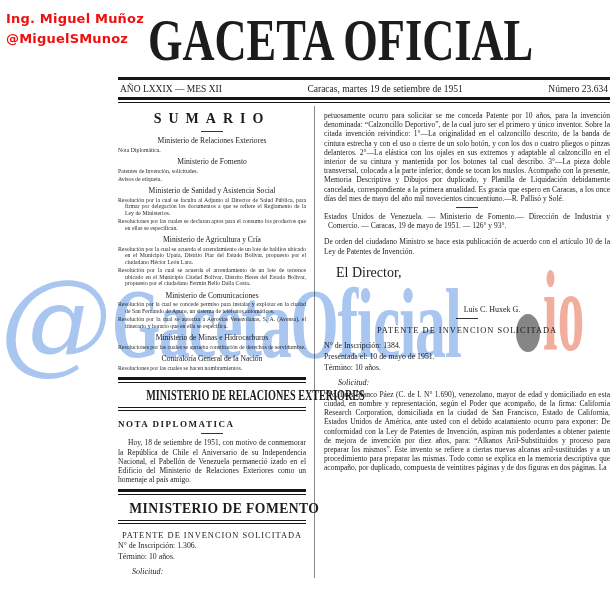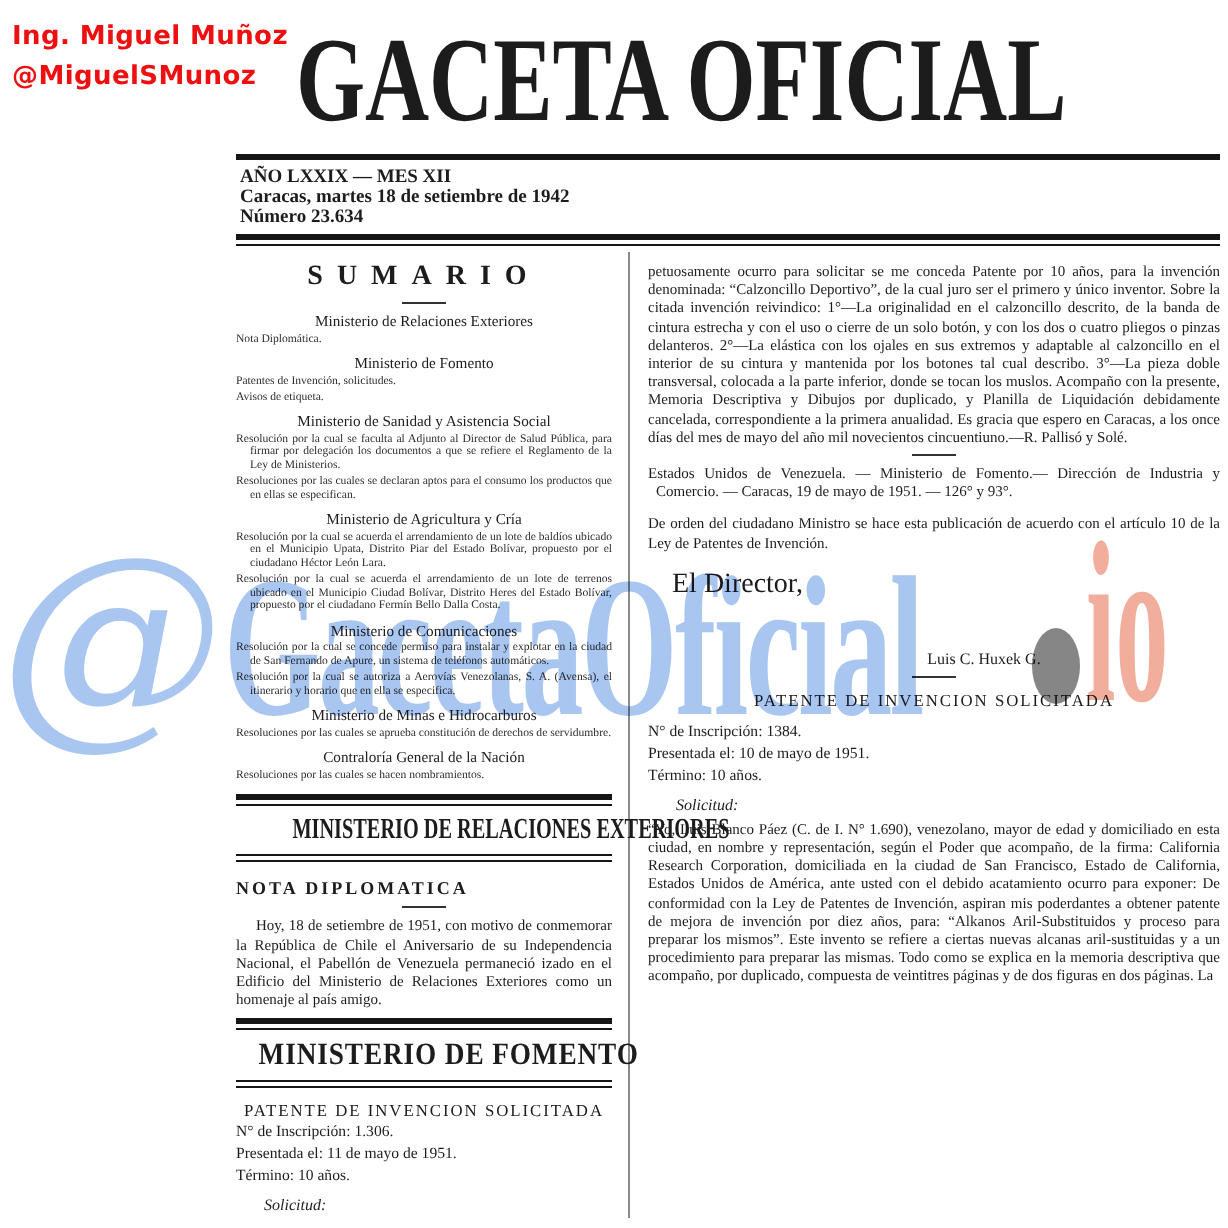--- a/index.html
+++ b/index.html
@@ -16,21 +16,21 @@
   .masthead{text-align:left;padding-top:10px;}
   .title{margin:0;font-weight:bold;font-size:60px;line-height:1;white-space:nowrap;
          transform:translateX(-34px) scaleX(.74);}
   .subtitle{margin-top:8px;font-weight:bold;font-size:19px;white-space:nowrap;letter-spacing:.5px;}
 
   .rule-thick{border-top:3px solid #161616;margin-top:7px;}
   .rule-double{border-top:3px solid #161616;border-bottom:1px solid #161616;height:2px;}
   .rule-pair{border-top:1px solid #161616;border-bottom:1px solid #161616;height:2px;}
 
   .dateline{display:flex;justify-content:space-between;align-items:baseline;
-            font-size:9.5px;font-weight:bold;padding:4px 2px 3px;flex-direction:column;}
+            font-size:9.5px;font-weight:normal;padding:4px 2px 3px;}
 
   .columns{display:flex;margin-top:3px;}
   .col-left{width:188px;}
   .col-right{flex:1;border-left:1px solid #8a8a8a;margin-left:8px;padding-left:9px;}
 
   .sumario-title{text-align:center;font-weight:bold;font-size:14px;letter-spacing:7px;padding-top:5px;}
   .mini-dash{width:22px;border-top:1px solid #333;margin:4px auto;}
   .s-head{text-align:center;font-size:7.6px;margin-top:4px;}
   .s-item{font-size:5.8px;line-height:6.6px;text-align:justify;color:#2d2d2d;
           padding-left:7px;text-indent:-7px;margin-top:1.5px;}
@@ -76,21 +76,21 @@
 
   <div class="paper">
 
     <div class="masthead">
       <h1 class="title">GACETA OFICIAL</h1>
     </div>
 
     <div class="rule-thick"></div>
     <div class="dateline">
       <span>AÑO LXXIX — MES XII</span>
-      <span>Caracas, martes 18 de setiembre de 1942</span>
+      <span>Caracas, martes 19 de setiembre de 1951</span>
       <span>Número 23.634</span>
     </div>
     <div class="rule-double"></div>
 
     <div class="columns">
 
       <div class="col-left">
         <div class="sumario-title">SUMARIO</div>
         <div class="mini-dash"></div>
 
@@ -126,21 +126,20 @@
         <div class="nota-title">NOTA DIPLOMATICA</div>
         <div class="mini-dash"></div>
         <p class="body">Hoy, 18 de setiembre de 1951, con motivo de conmemorar la República de Chile el Aniversario de su Independencia Nacional, el Pabellón de Venezuela permaneció izado en el Edificio del Ministerio de Relaciones Exteriores como un homenaje al país amigo.</p>
 
         <div class="rule-double" style="margin-top:5px"></div>
         <div class="section-header big">MINISTERIO DE FOMENTO</div>
         <div class="rule-pair"></div>
 
         <div class="pat-title">PATENTE DE INVENCION SOLICITADA</div>
         <div class="pat-line">N° de Inscripción: 1.306.</div>
-        <div class="pat-line">Presentada el: 11 de mayo de 1951.</div>
         <div class="pat-line">Término: 10 años.</div>
         <div class="solicitud">Solicitud:</div>
 
       </div>
 
       <div class="col-right">
         <p class="body noindent" style="margin-top:5px">petuosamente ocurro para solicitar se me conceda Patente por 10 años, para la invención denominada: “Calzoncillo Deportivo”, de la cual juro ser el primero y único inventor. Sobre la citada invención reivindico: 1°—La originalidad en el calzoncillo descrito, de la banda de cintura estrecha y con el uso o cierre de un solo botón, y con los dos o cuatro pliegos o pinzas delanteros. 2°—La elástica con los ojales en sus extremos y adaptable al calzoncillo en el interior de su cintura y mantenida por los botones tal cual describo. 3°—La pieza doble transversal, colocada a la parte inferior, donde se tocan los muslos. Acompaño con la presente, Memoria Descriptiva y Dibujos por duplicado, y Planilla de Liquidación debidamente cancelada, correspondiente a la primera anualidad. Es gracia que espero en Caracas, a los once días del mes de mayo del año mil novecientos cincuentiuno.—R. Pallisó y Solé.</p>
         <div class="mini-dash"></div>
         <p class="body hang">Estados Unidos de Venezuela. — Ministerio de Fomento.— Dirección de Industria y Comercio. — Caracas, 19 de mayo de 1951. — 126° y 93°.</p>
         <p class="body noindent" style="margin-top:7px">De orden del ciudadano Ministro se hace esta publicación de acuerdo con el artículo 10 de la Ley de Patentes de Invención.</p>

